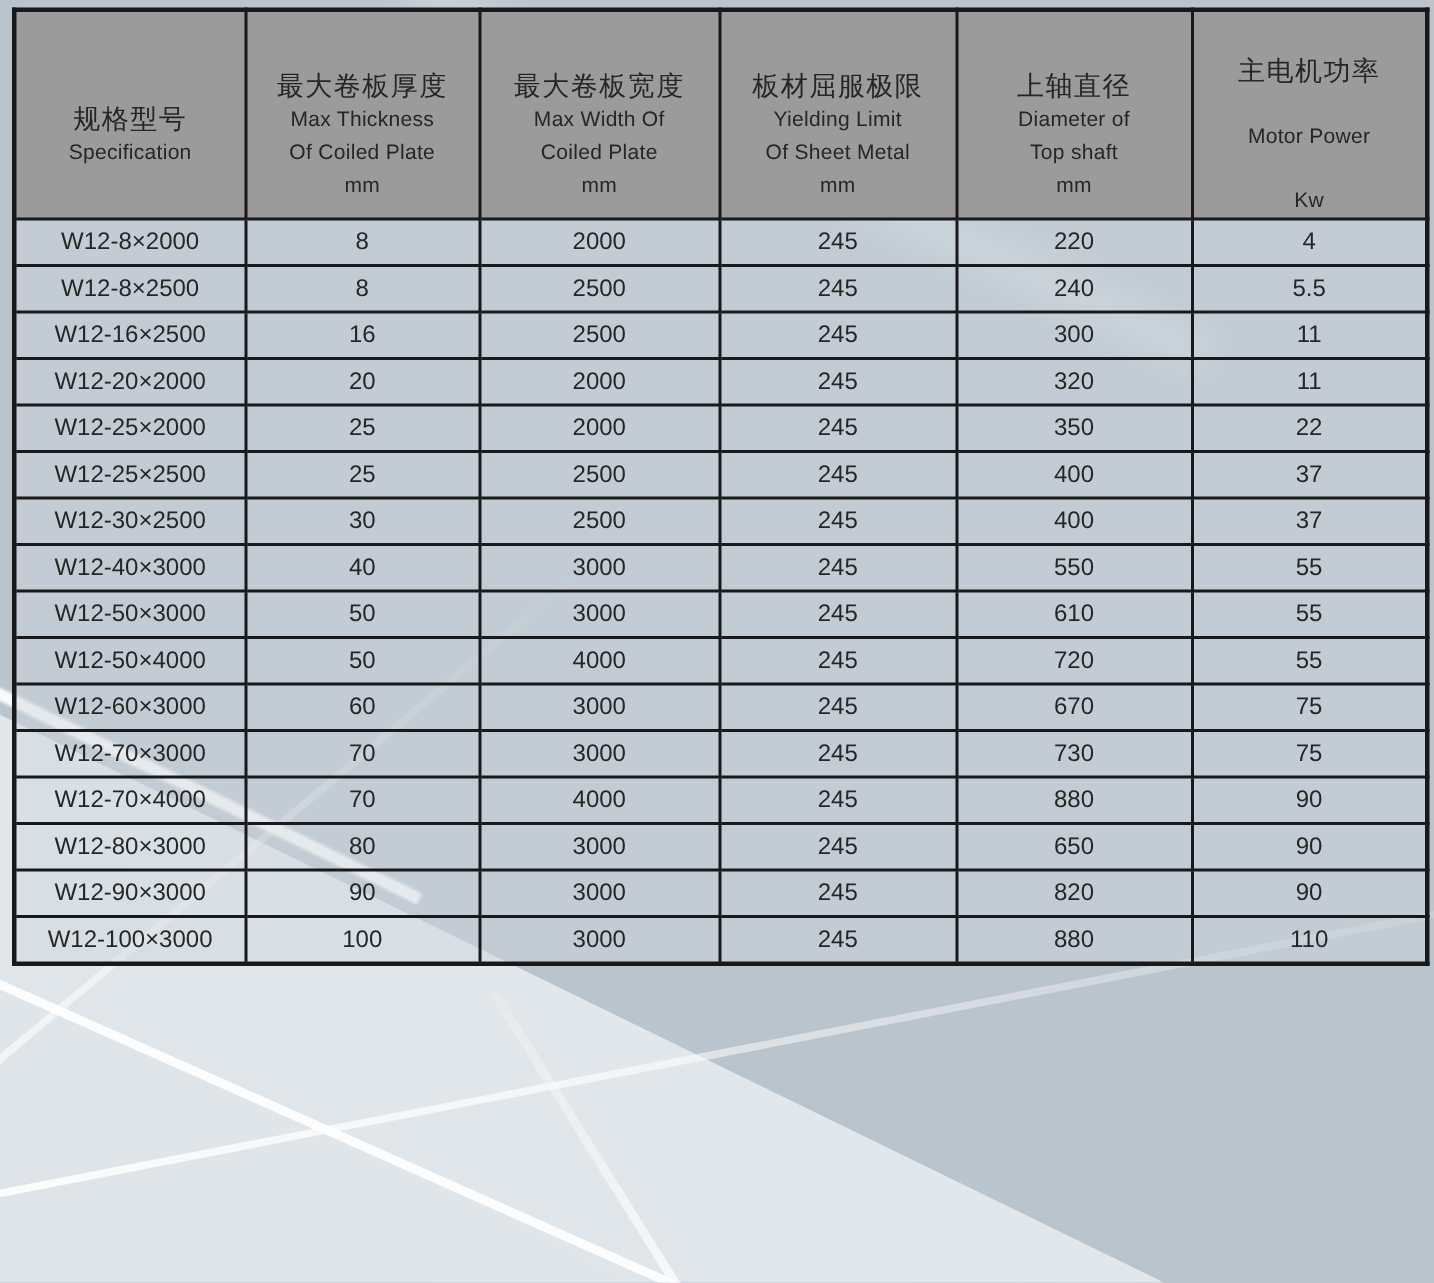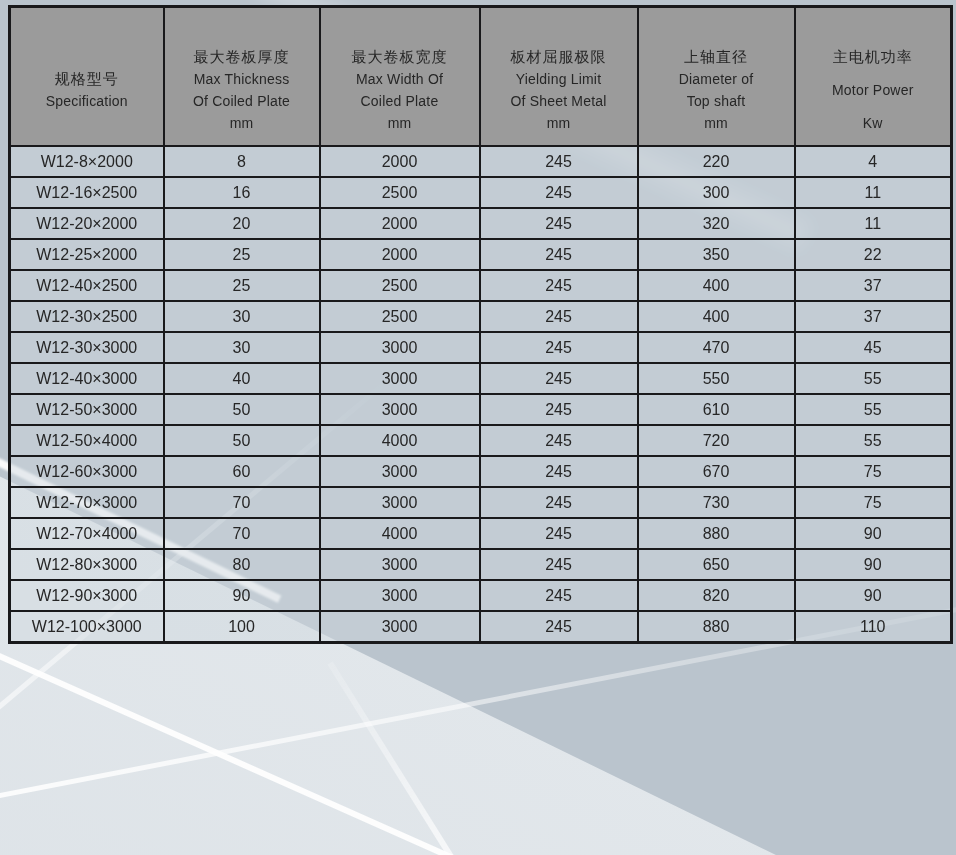--- a/index.html
+++ b/index.html
@@ -43,22 +43,22 @@
     background:var(--header-bg,#9b9b9b);
     font-weight:normal;
   }
   table.spec tbody td{
     height:29px; 
     background:var(--cell-tint,rgba(206,214,221,0.45));
     font-size:16px;
   }
   .th-stack{display:flex;flex-direction:column;justify-content:center;align-items:center;height:100%;}
   .th-line{min-height:22px;line-height:22px;font-size:14px;letter-spacing:0.2px;}
-  .th-line.zh{font-size:15px;letter-spacing:1px;margin-top:27px;}
-  .th-stack.lines-3 .th-line + .th-line{margin-top:11px;}
+  .th-line.zh{font-size:18px;letter-spacing:1px;margin-top:27px;}
+  .th-stack.lines-3 .th-line + .th-line{margin-top:21px;}
 </style>
 </head>
 <body style="--page-bg: #bac4cd; --header-bg: #9b9b9b; --cell-tint: rgba(206,214,221,0.45); --border: #19191b; --text: #262626;">
 
 <div class="bg-rays">
   <div class="wedge"></div>
   <div class="ray ray-tip"></div>
   <div class="ray ray-a"></div>
   <div class="ray ray-b"></div>
   <div class="ray ray-c"></div>
@@ -127,20 +127,28 @@
   <tbody id="body-rows">
       <tr>
         <td>W12-8×2000</td>
         <td>8</td>
         <td>2000</td>
         <td>245</td>
         <td>220</td>
         <td>4</td>
       </tr>
       <tr>
+        <td>W12-8×2500</td>
+        <td>8</td>
+        <td>2500</td>
+        <td>245</td>
+        <td>240</td>
+        <td>5.5</td>
+      </tr>
+      <tr>
         <td>W12-16×2500</td>
         <td>16</td>
         <td>2500</td>
         <td>245</td>
         <td>300</td>
         <td>11</td>
       </tr>
       <tr>
         <td>W12-20×2000</td>
         <td>20</td>
@@ -151,42 +159,34 @@
       </tr>
       <tr>
         <td>W12-25×2000</td>
         <td>25</td>
         <td>2000</td>
         <td>245</td>
         <td>350</td>
         <td>22</td>
       </tr>
       <tr>
-        <td>W12-40×2500</td>
+        <td>W12-25×2500</td>
         <td>25</td>
         <td>2500</td>
         <td>245</td>
         <td>400</td>
         <td>37</td>
       </tr>
       <tr>
         <td>W12-30×2500</td>
         <td>30</td>
         <td>2500</td>
         <td>245</td>
         <td>400</td>
         <td>37</td>
-      </tr>
-      <tr>
-        <td>W12-30×3000</td>
-        <td>30</td>
-        <td>3000</td>
-        <td>245</td>
-        <td>470</td>
-        <td>45</td>
       </tr>
       <tr>
         <td>W12-40×3000</td>
         <td>40</td>
         <td>3000</td>
         <td>245</td>
         <td>550</td>
         <td>55</td>
       </tr>
       <tr>

